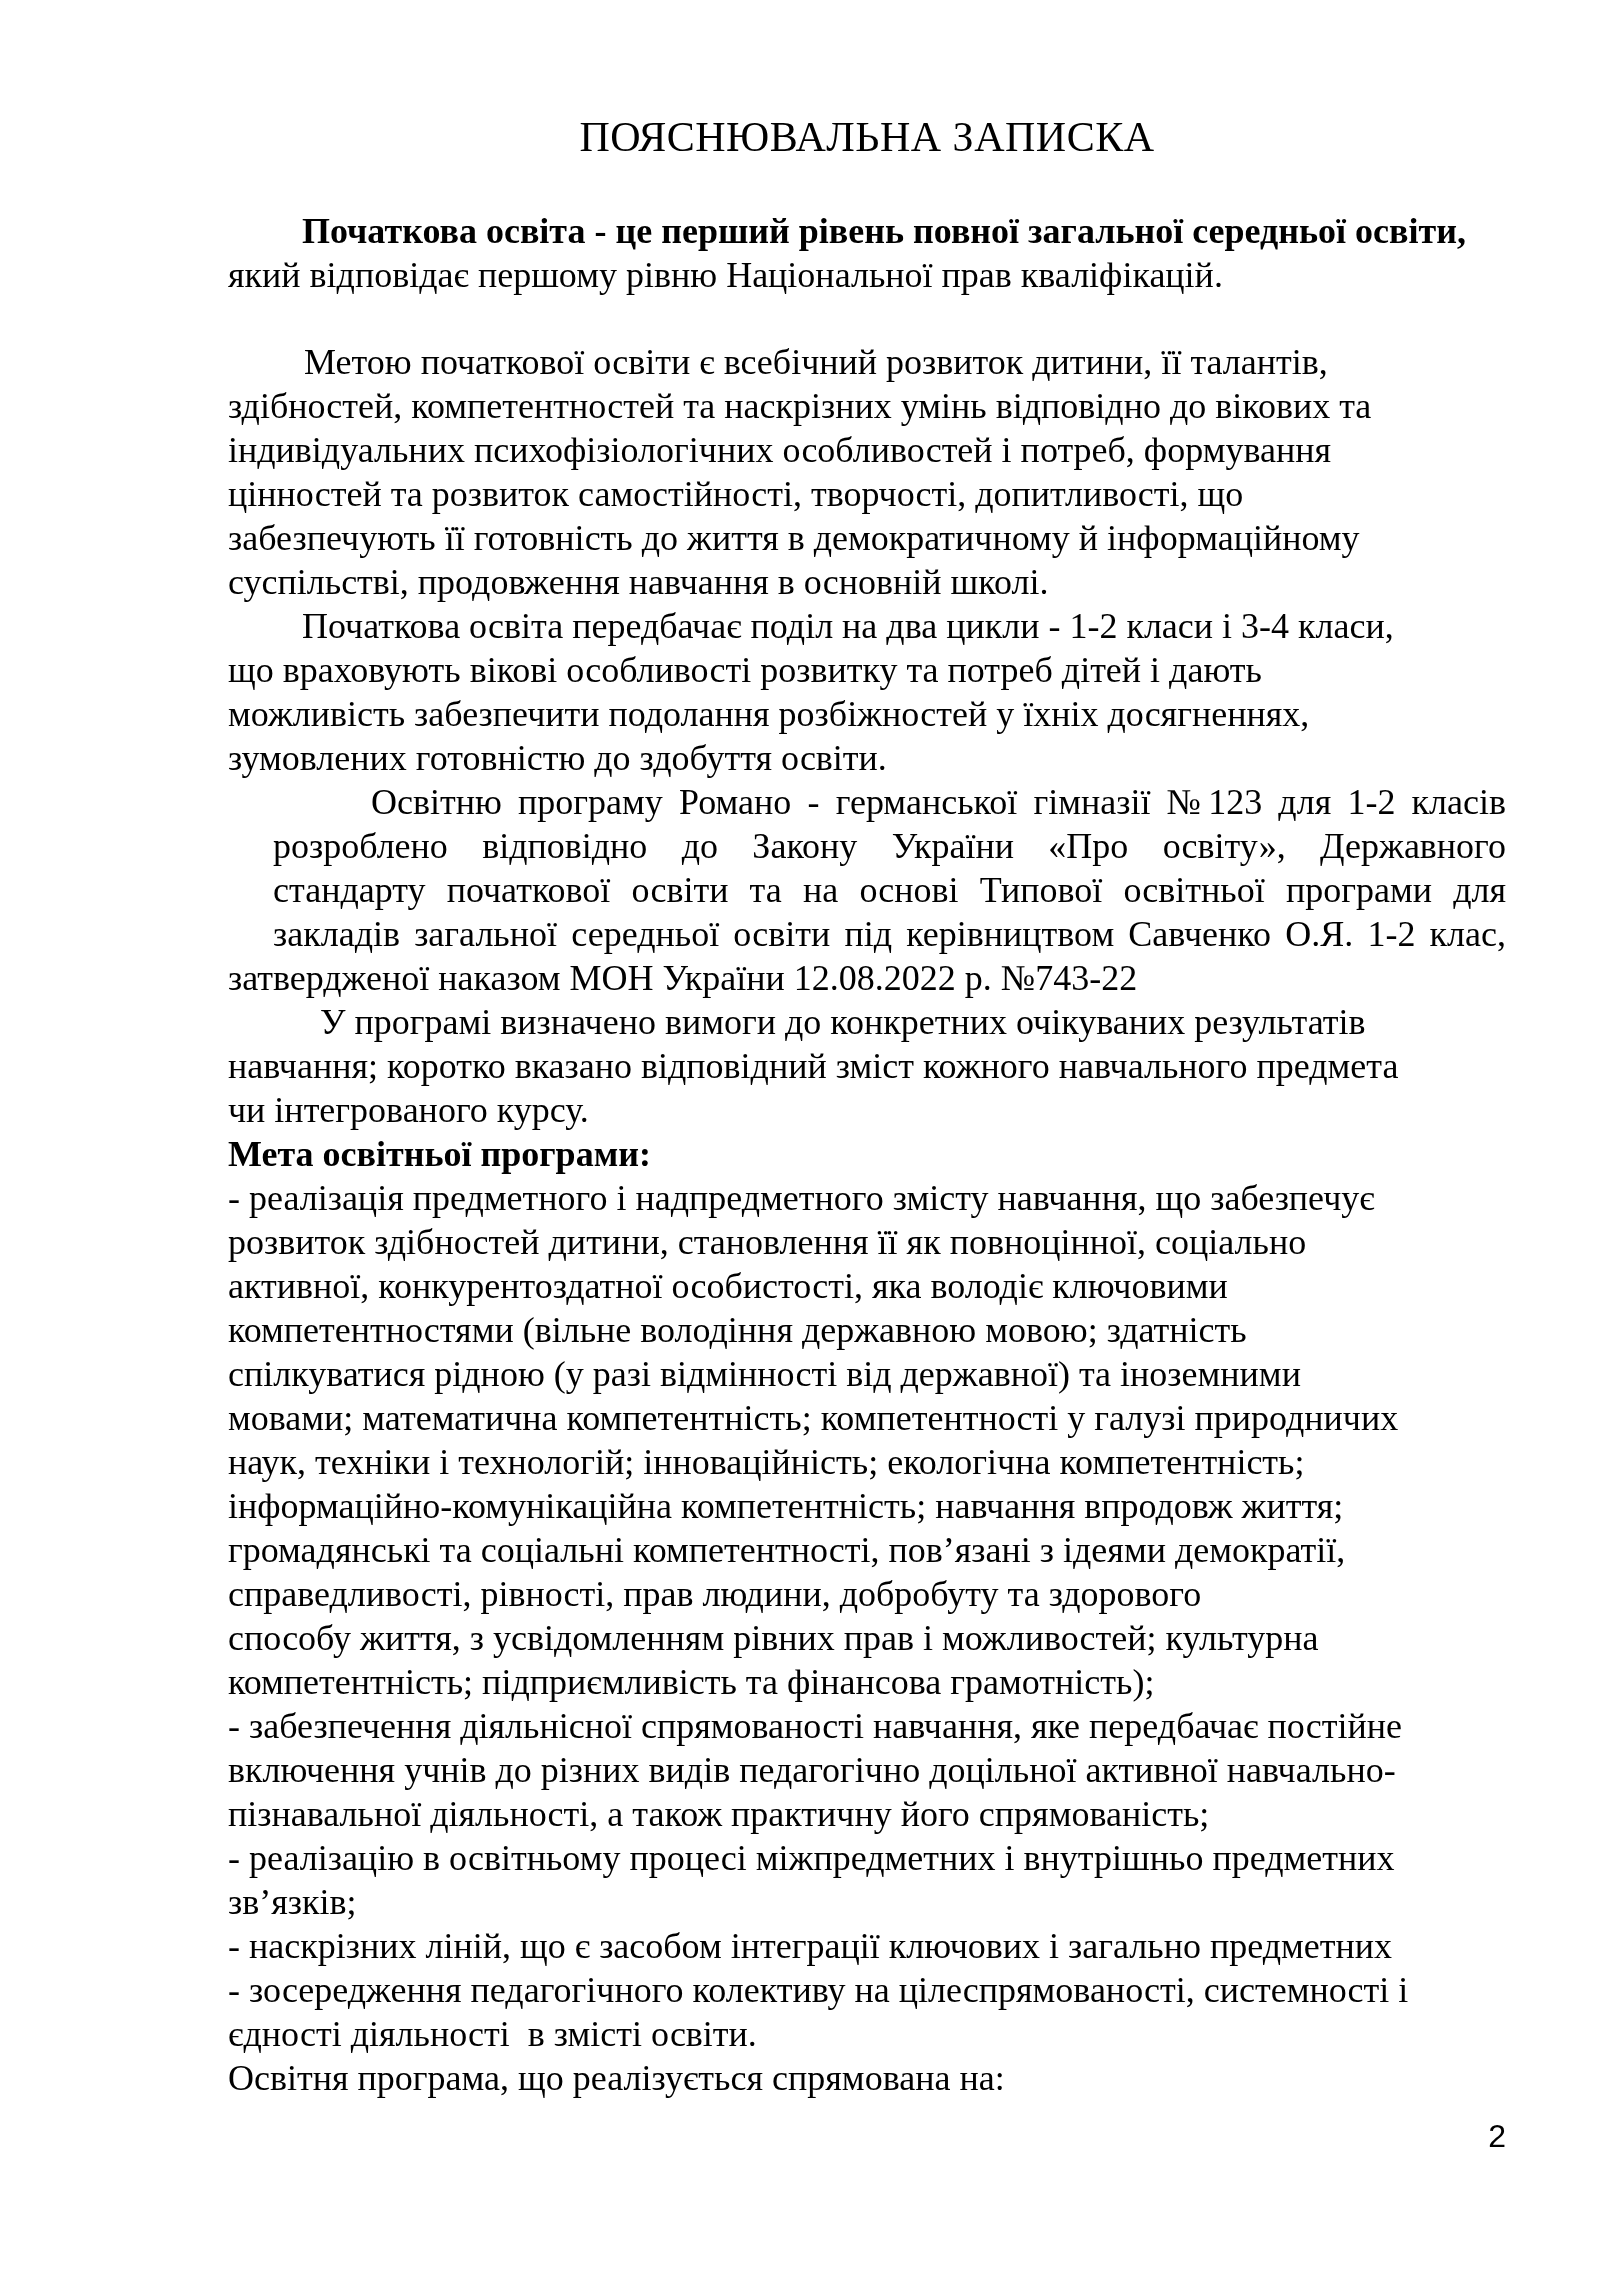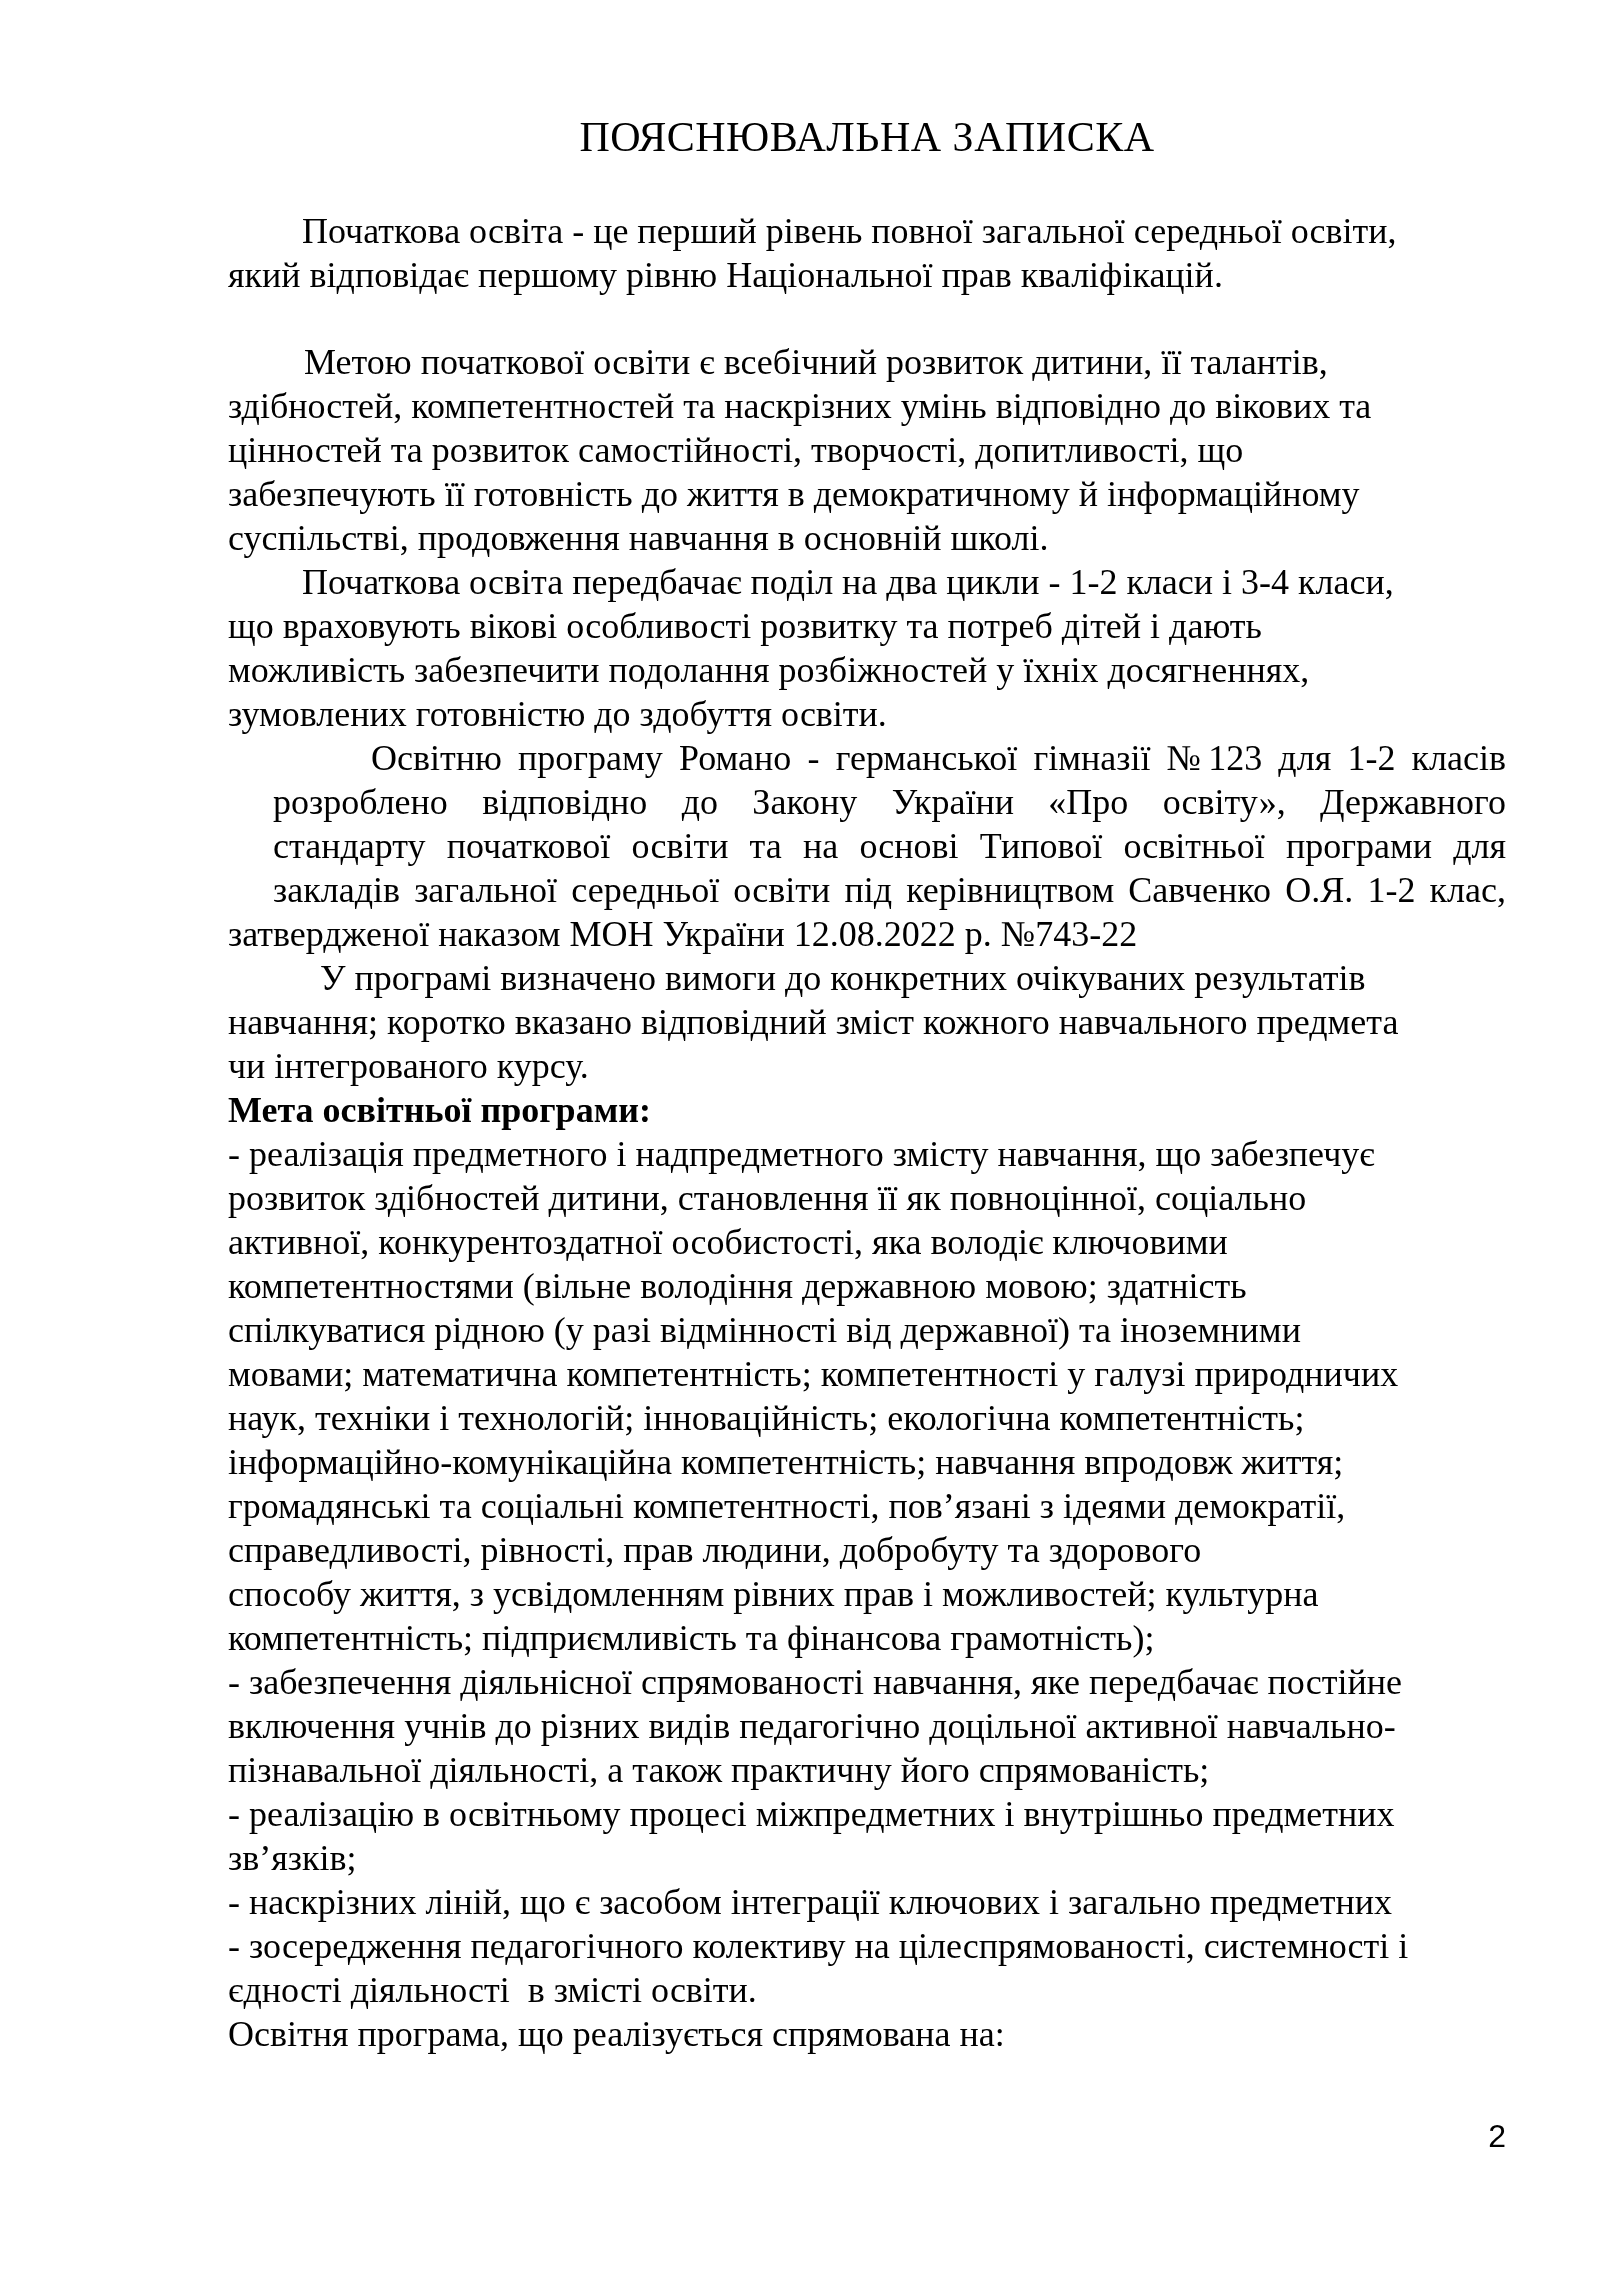--- a/index.html
+++ b/index.html
@@ -60,24 +60,25 @@
     line-height: 39px;
   }
 </style>
 </head>
 <body>
 
 <div class="page">
   <div class="doc-title">ПОЯСНЮВАЛЬНА ЗАПИСКА</div>
 
   <div class="content">
-      <div class="line" style="text-indent: 74px;">Початкова освіта - це перший рівень повної загальної середньої освіти,</div>
+      <div class="line" style="text-indent: 74px; font-weight: bold;">Початкова освіта - це перший рівень повної загальної середньої освіти,</div>
       <div class="line">який відповідає першому рівню Національної прав кваліфікацій.</div>
       <div class="line" style="text-indent: 76px; margin-top: 43px;">Метою початкової освіти є всебічний розвиток дитини, її талантів,</div>
       <div class="line">здібностей, компетентностей та наскрізних умінь відповідно до вікових та</div>
+      <div class="line">індивідуальних психофізіологічних особливостей і потреб, формування</div>
       <div class="line">цінностей та розвиток самостійності, творчості, допитливості, що</div>
       <div class="line">забезпечують її готовність до життя в демократичному й інформаційному</div>
       <div class="line">суспільстві, продовження навчання в основній школі.</div>
       <div class="line" style="text-indent: 74px;">Початкова освіта передбачає поділ на два цикли - 1-2 класи і 3-4 класи,</div>
       <div class="line">що враховують вікові особливості розвитку та потреб дітей і дають</div>
       <div class="line">можливість забезпечити подолання розбіжностей у їхніх досягненнях,</div>
       <div class="line">зумовлених готовністю до здобуття освіти.</div>
       <div class="line justify" style="text-indent: 98px;">Освітню програму Романо  - германської гімназії №123  для 1-2 класів</div>
       <div class="line justify">розроблено відповідно до Закону України «Про освіту», Державного</div>
       <div class="line justify">стандарту початкової освіти та  на основі  Типової освітньої програми  для</div>

